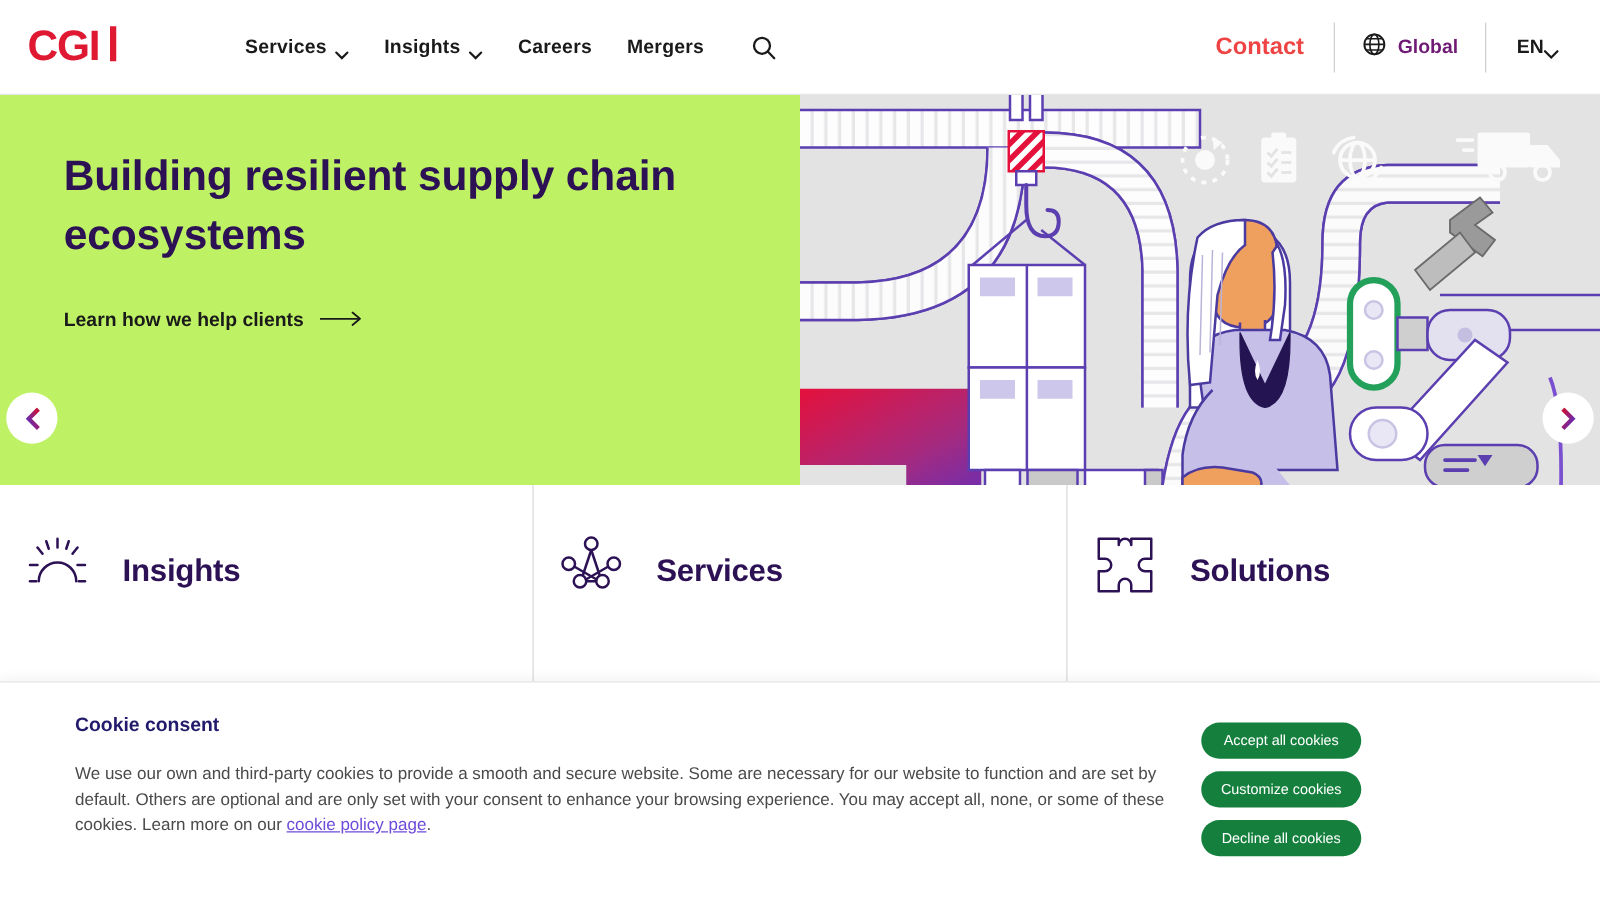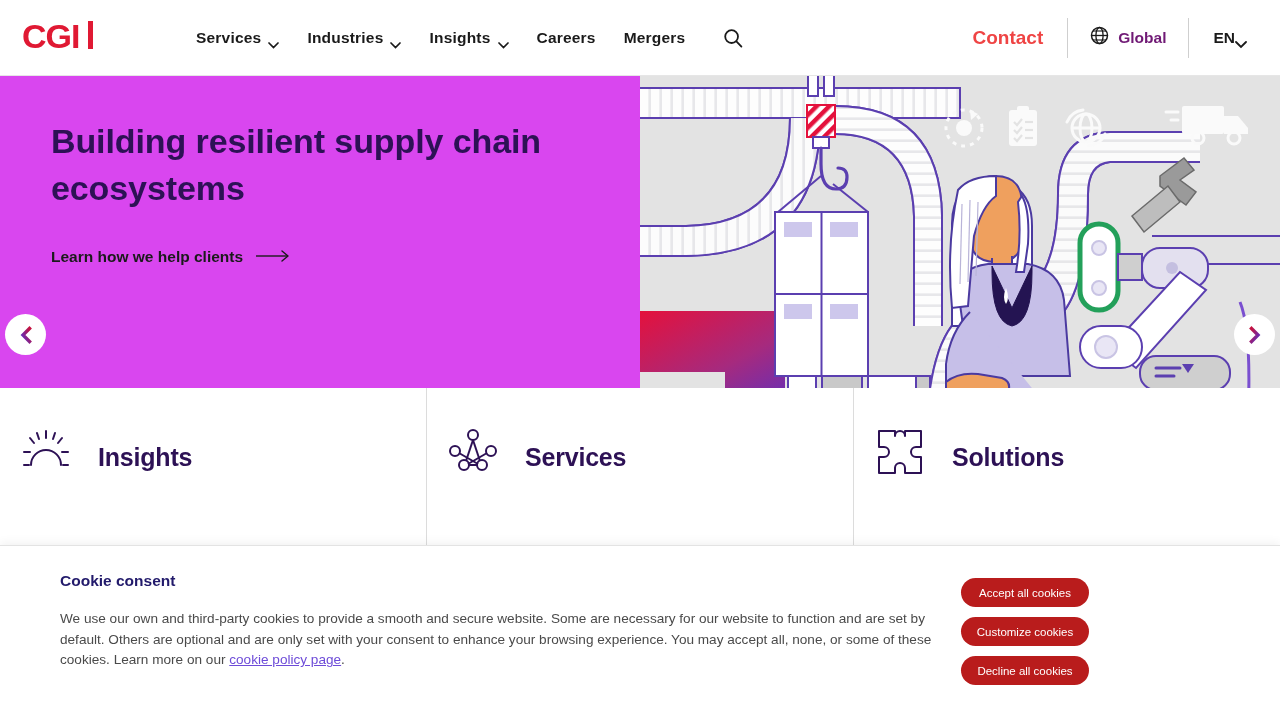--- a/index.html
+++ b/index.html
@@ -19,21 +19,21 @@
   .chev{width:11px;height:7px;display:inline-block;position:relative;top:1px}
   .search-btn{margin-left:16px;padding:8px;cursor:pointer;display:flex;align-items:center}
 
   .right-nav{margin-left:auto;display:flex;align-items:center;margin-right:20px}
   .rn-link{font-size:19px;font-weight:bold;color:#ef4444;padding:0 24px;cursor:pointer;white-space:nowrap}
   .divider{width:1px;height:40px;background:#cfcfcf}
   .globe-wrap{display:flex;align-items:center;gap:9px;padding:0 22px;cursor:pointer}
   .lang-wrap{display:flex;align-items:center;padding:0 14px 0 24px;cursor:pointer}
 
   
-  .hero{position:relative;height:312px;width:1280px;background:#d946ef;overflow:hidden}
+  .hero{position:relative;height:312px;width:1280px;background:#bef264;overflow:hidden}
   .hero-text{position:absolute;left:51px;top:42px;width:575px;z-index:5}
   .hero-h1{font-size:34px;line-height:1.38;font-weight:bold;color:#2d1155;letter-spacing:-.1px}
   .hero-p{margin-top:26px;font-size:16px;line-height:1.72;color:#3d3d3d;width:565px}
   .hero-cta{margin-top:36px;display:inline-flex;align-items:center;gap:13px;
             font-size:15.5px;font-weight:bold;color:#1a1a1a;cursor:pointer}
 
   .hero-img{position:absolute;left:640px;top:0;width:640px;height:376px;background:#e2e2e2;overflow:hidden}
   .hero-img svg{display:block}
 
   .carousel-btn{position:absolute;top:238px;width:41px;height:41px;border-radius:50%;
@@ -51,21 +51,21 @@
 
   
   .cookie{position:absolute;left:0;bottom:0;width:1280px;height:175px;background:#fff;
           border-top:1px solid #e3e3e3;z-index:60;
           box-shadow:0 -2px 10px rgba(0,0,0,.06);padding:26px 40px 0 60px;display:flex}
   .cookie-left{flex:1;max-width:880px}
   .cookie-h{font-size:15.5px;font-weight:bold;color:#221a6b;margin-bottom:19px}
   .cookie-p{font-size:13.6px;line-height:1.52;color:#4a4a4a}
   .cookie-link{color:#6d4bd8;text-decoration:underline;cursor:pointer}
   .cookie-btns{width:170px;display:flex;flex-direction:column;align-items:center;gap:10px;padding-top:6px}
-  .ck-btn{width:128px;height:29px;border-radius:15px;background:#b91c1c;color:#fff;border:none;
+  .ck-btn{width:128px;height:29px;border-radius:15px;background:#15803d;color:#fff;border:none;
           font-family:"Liberation Sans",sans-serif;font-size:11.5px;cursor:pointer;
           display:flex;align-items:center;justify-content:center;white-space:nowrap}
 </style>
 </head>
 <body>
 
 <div class="header">
 
   <div class="logo">
     <svg width="80" height="40" viewBox="0 0 80 40" aria-hidden="true">
@@ -78,28 +78,20 @@
 
     <div class="nav-item">
       <span>Services</span>
       <span class="chev">
         <svg width="11" height="7" viewBox="0 0 11 7">
             <path d="M1 1l4.5 4.5L10 1" stroke="#1a1a1a" stroke-width="1.7" fill="none" stroke-linecap="round"></path>
           </svg>
       </span>
     </div>
 
-    <div class="nav-item">
-      <span>Industries</span>
-      <span class="chev">
-        <svg width="11" height="7" viewBox="0 0 11 7">
-            <path d="M1 1l4.5 4.5L10 1" stroke="#1a1a1a" stroke-width="1.7" fill="none" stroke-linecap="round"></path>
-          </svg>
-      </span>
-    </div>
 
     <div class="nav-item">
       <span>Insights</span>
       <span class="chev">
         <svg width="11" height="7" viewBox="0 0 11 7">
             <path d="M1 1l4.5 4.5L10 1" stroke="#1a1a1a" stroke-width="1.7" fill="none" stroke-linecap="round"></path>
           </svg>
       </span>
     </div>
 

